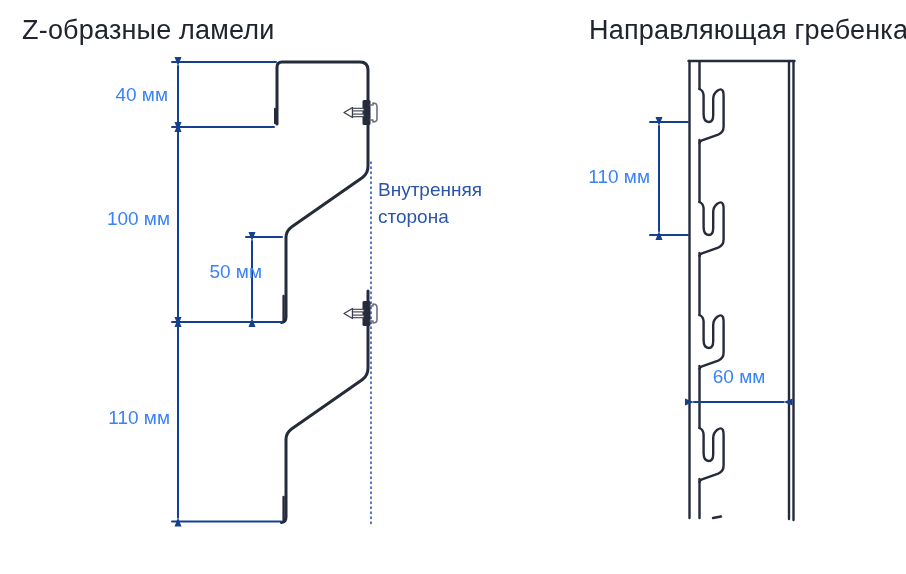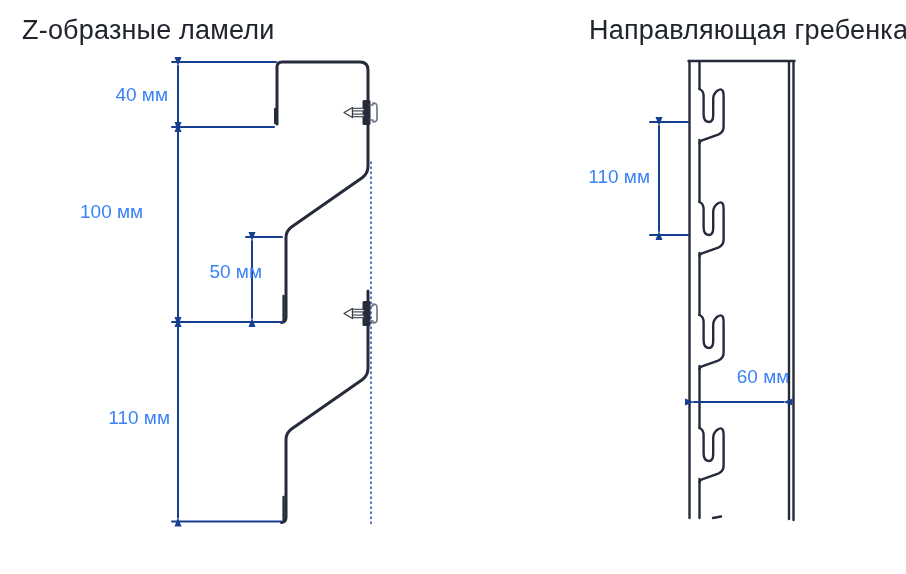--- a/index.html
+++ b/index.html
@@ -11,25 +11,25 @@
   .title{
     position:absolute;top:15px;margin:0;
     font-size:27px;font-weight:500;letter-spacing:.2px;color:#20242e;white-space:nowrap;
   }
   .title-left{left:22px;}
   .title-right{left:589px;}
   .dim-label{
     position:absolute;font-size:19px;color:#3b82f6;white-space:nowrap;line-height:20px;
   }
   .lbl-40  {left:88px; top:85px; width:80px;text-align:right;}
-  .lbl-100 {left:80px; top:202px;width:90px;}
+  .lbl-100 {left:80px; top:209px;width:90px;text-align:right;}
   .lbl-50  {left:182px;top:262px;width:80px;text-align:right;}
   .lbl-110 {left:80px; top:408px;width:90px;text-align:right;}
   .lbl-110r{left:572px;top:167px;width:78px;text-align:right;}
-  .lbl-60  {left:723px;top:367px;width:80px;text-align:center;}
+  .lbl-60  {left:699px;top:367px;width:80px;text-align:center;}
   .annotation{
     position:absolute;left:378px;top:176px;width:122px;
     font-size:19px;line-height:27px;color:#2a55a8;
   }
 </style>
 </head>
 <body>
 
 <div class="canvas">
 
@@ -113,17 +113,18 @@
   </svg>
 
   <h2 class="title title-left">Z-образные ламели</h2>
   <h2 class="title title-right">Направляющая гребенка</h2>
 
   <div class="dim-label lbl-40">40 мм</div>
   <div class="dim-label lbl-100">100 мм</div>
   <div class="dim-label lbl-50">50 мм</div>
   <div class="dim-label lbl-110">110 мм</div>
 
+  <div class="annotation">Внутренняя сторона</div>
 
   <div class="dim-label lbl-110r">110 мм</div>
   <div class="dim-label lbl-60">60 мм</div>
 
 </div>
 
 </body></html>

